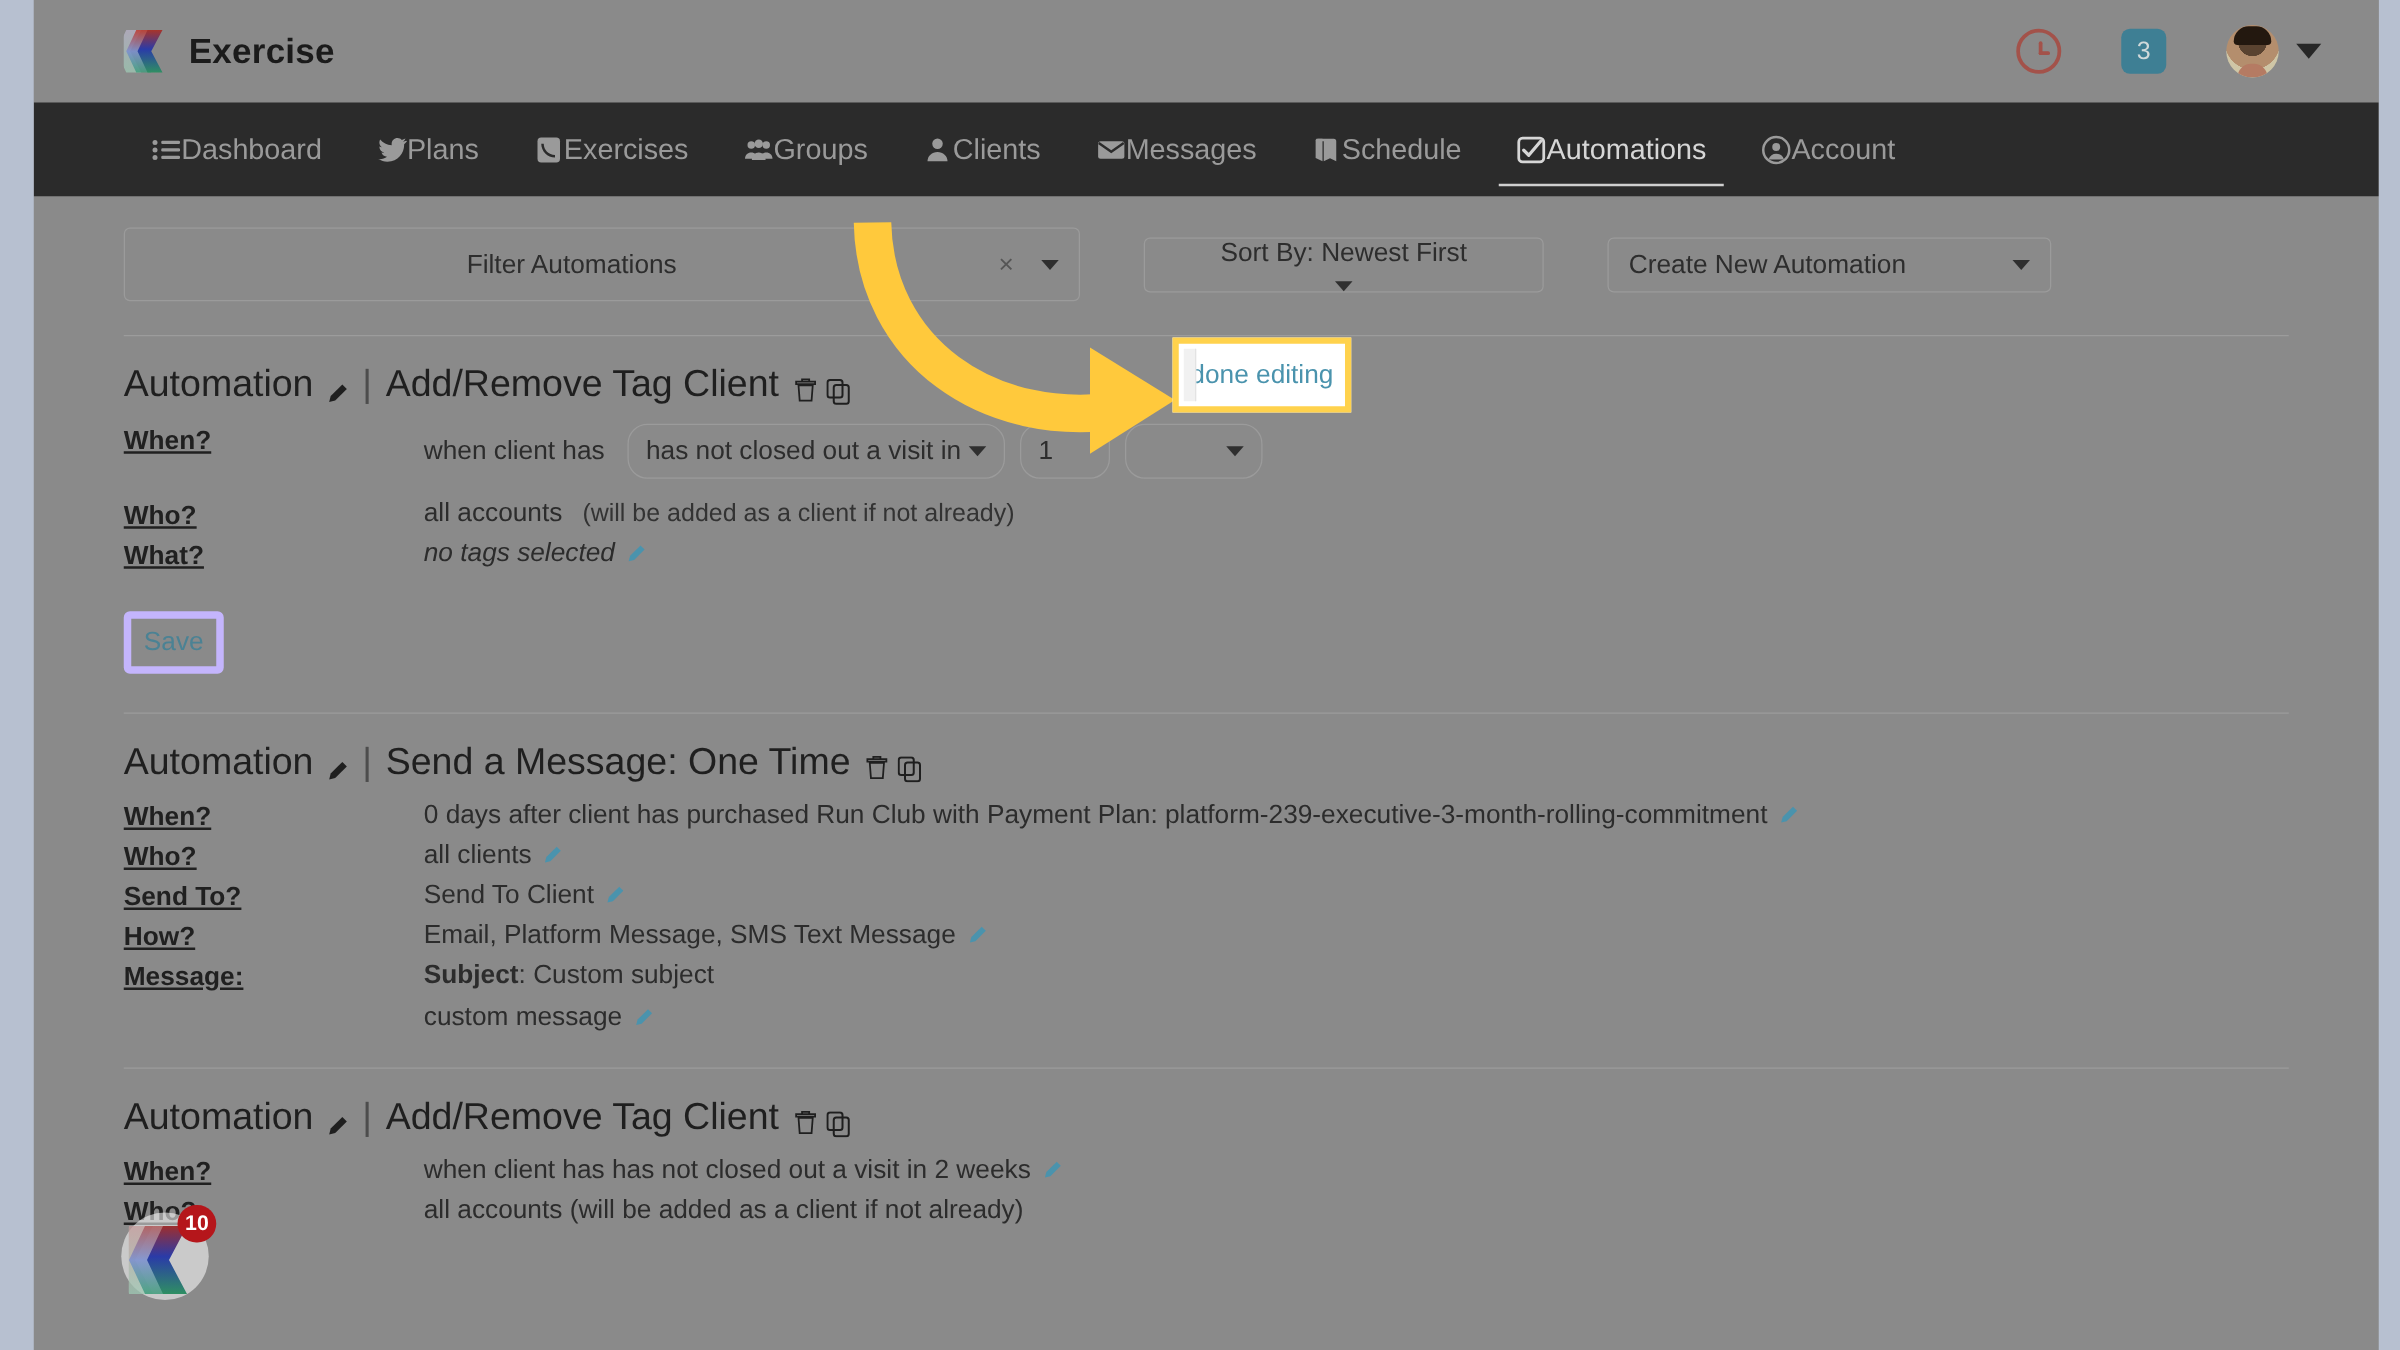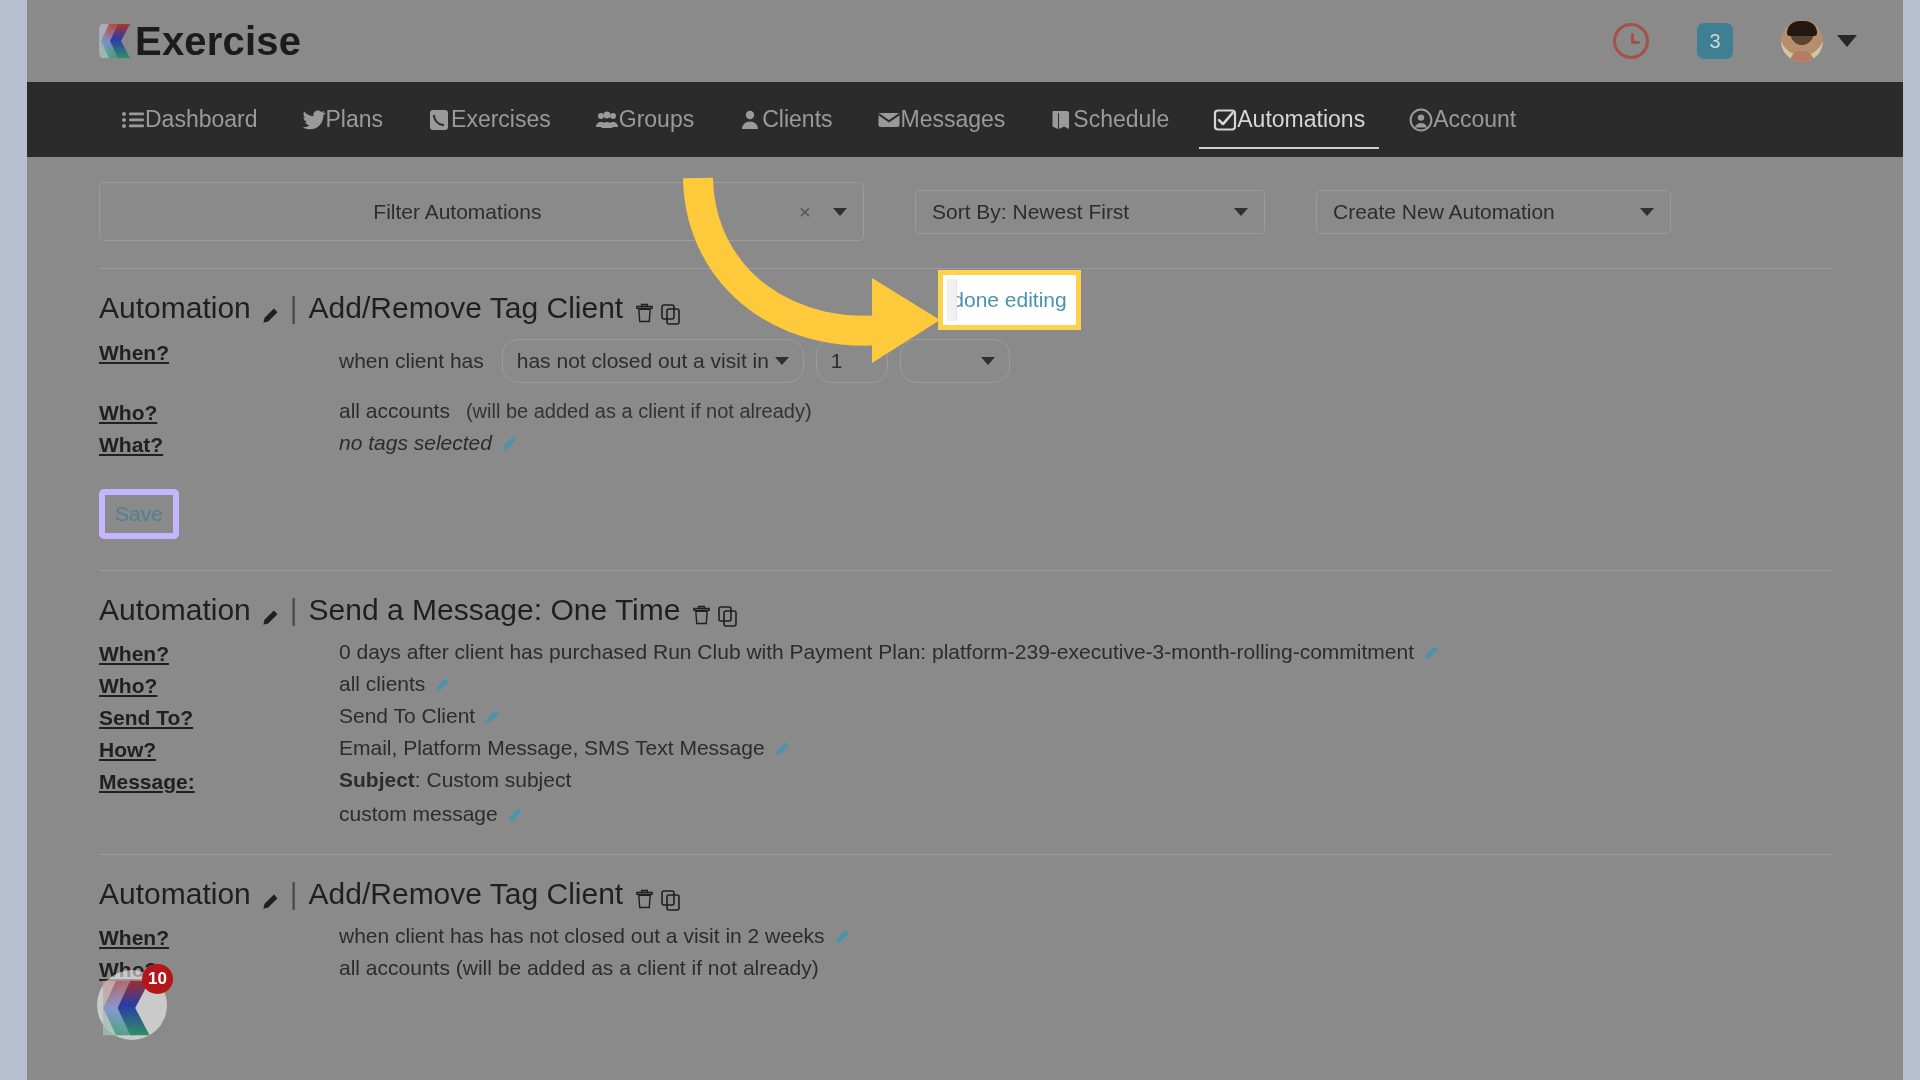--- a/index.html
+++ b/index.html
@@ -25,22 +25,22 @@
 
   
   #topbar {
     position: absolute; left: 0; top: 0; width: 1876px; height: 82px;
     background: #8a8a8a;
     display: flex; align-items: center;
   }
   .brand { display: flex; align-items: center; margin-left: 72px; }
   .brand-logo { width: 36px; height: 40px; position: relative; }
   .brand-name {
-    font-size: 40px; font-weight: 600; color: #1b1b1b;
-    letter-spacing: .2px;
+    font-size: 28px; font-weight: 600; color: #1b1b1b;
+    margin-left: 16px; letter-spacing: .2px;
   }
   .top-right {
     position: absolute; right: 46px; top: 0; height: 82px;
     display: flex; align-items: center; gap: 48px;
   }
   .clock-icon {
     width: 36px; height: 36px; border-radius: 50%;
     border: 3px solid #a3524a; position: relative;
   }
   .clock-icon::before {
@@ -108,21 +108,21 @@
     display: flex; align-items: center; padding-top: 25px; gap: 0;
   }
   .ctl {
     height: 44px; border: 1px solid #9b9b9b; border-radius: 5px;
     background: #8a8a8a;
     display: flex; align-items: center;
     font-size: 21px; color: #2d2d2d; padding: 0 16px;
     position: relative; cursor: pointer;
   }
   #filter-ctl { width: 765px; height: 59px; text-align: center; }
-  #sort-ctl { width: 350px; margin-left: 51px; }
+  #sort-ctl { width: 320px; margin-left: 51px; flex-direction: column; }
   #create-ctl { width: 355px; margin-left: 51px; }
   .ctl .lbl { flex: 1; white-space: nowrap; overflow: hidden; }
   .ctl .xbtn { color: #555; font-size: 21px; margin-right: 22px; cursor: pointer; }
   .ctl .arrow {
     width: 0; height: 0;
     border-left: 7px solid transparent; border-right: 7px solid transparent;
     border-top: 8px solid #2f2f2f;
   }
 
   

